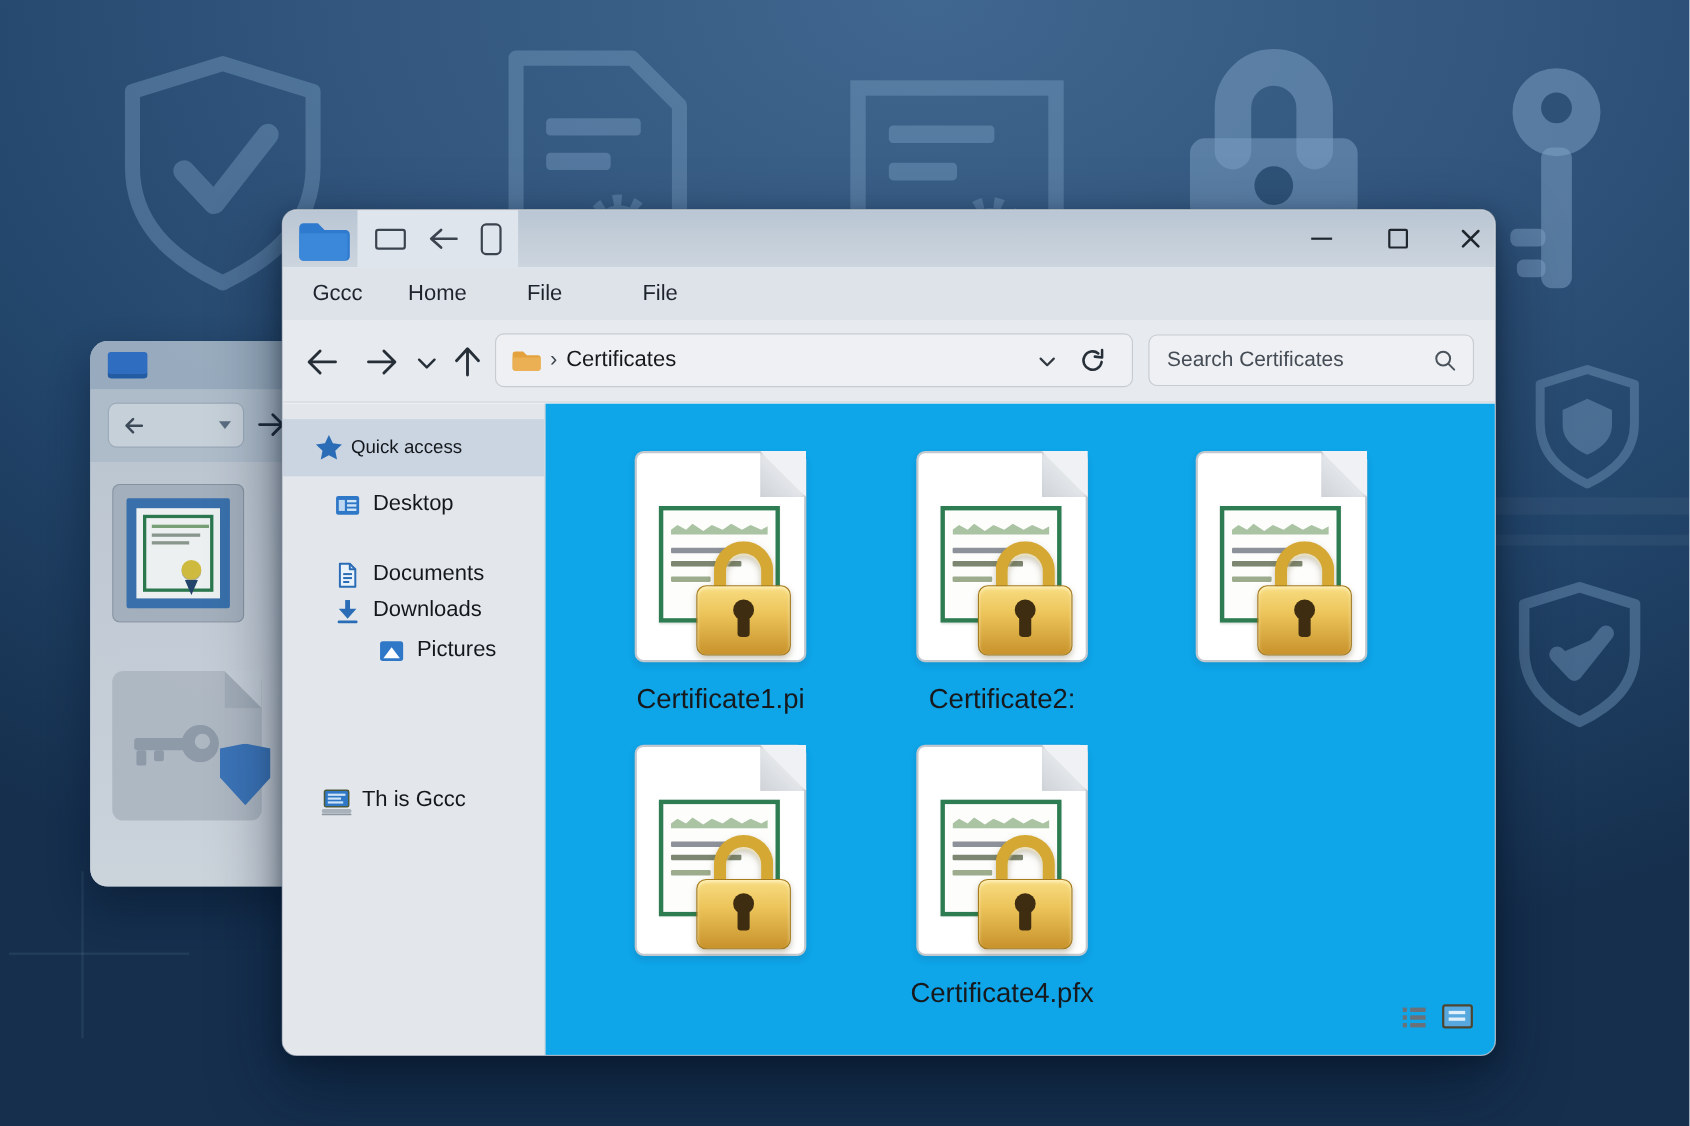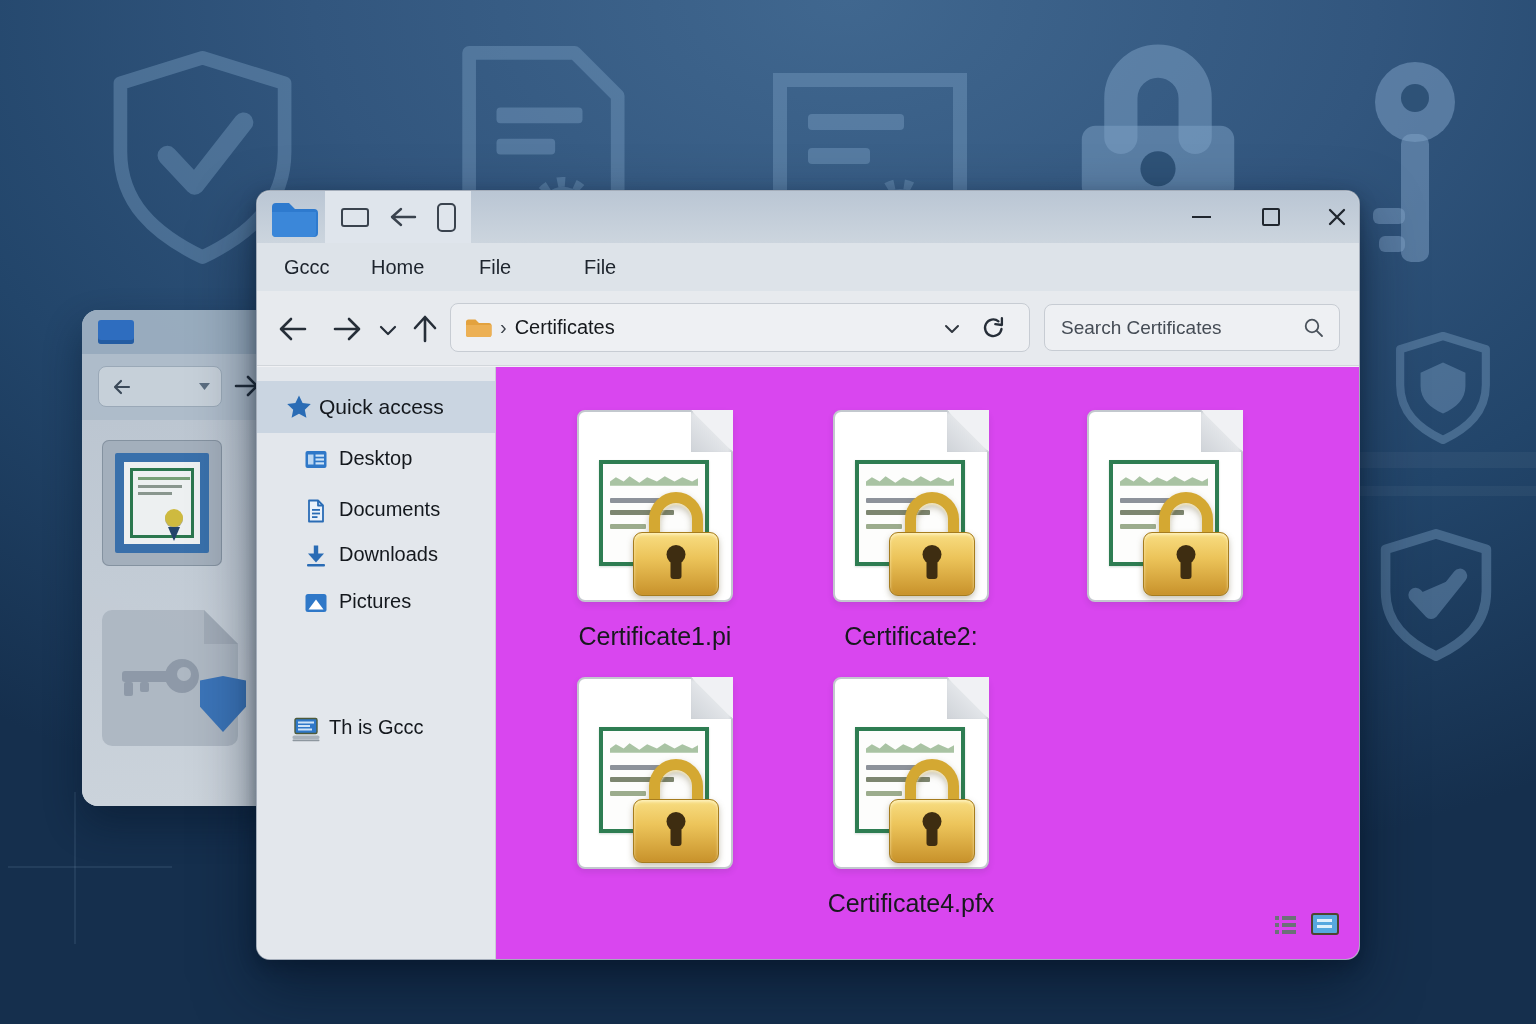--- a/index.html
+++ b/index.html
@@ -81,30 +81,30 @@
 
   .searchbox { position:absolute; left:787px; top:13px; width:296px; height:47px; background:#eef0f3; border:1px solid #c7ccd3; border-radius:8px; }
   .searchbox input { position:absolute; left:16px; top:0; width:230px; height:45px; border:none; outline:none; background:transparent; font-size:19px; color:#3c434b; font-family:inherit; }
   .searchbox input::placeholder { color:#454c55; opacity:1; }
   .search-ic { position:absolute; right:14px; top:12px; width:22px; height:22px; }
 
   .content { position:absolute; left:0; top:176px; right:0; bottom:0; }
   .sidebar { position:absolute; left:0; top:0; width:239px; bottom:0; background:#e3e7ec; border-right:1px solid #c9ced5; }
   .qa-row { position:absolute; left:0; top:14px; width:100%; height:52px; background:#cad5e1; display:flex; align-items:center; }
   .qa-star { position:absolute; left:29px; top:13px; width:26px; height:26px; }
-  .qa-label { position:absolute; left:62px; font-size:21px; color:#14181d; }
+  .qa-label { position:absolute; left:62px; font-size:17px; color:#14181d; }
   .side-item { position:absolute; left:0; width:100%; height:44px; }
   .si-ic { position:absolute; left:47px; top:10px; width:24px; height:24px; }
   .si-label { position:absolute; left:82px; top:9px; font-size:20px; color:#14181d; }
-  .si-0 { top:71px; } .si-1 { top:122px; } .si-2 { top:167px; } .si-3 { top:214px; } .si-4 { top:262px; }
+  .si-0 { top:71px; } .si-1 { top:134px; } .si-2 { top:167px; } .si-3 { top:203px;margin-left:40px; } .si-4 { top:262px; }
   .si-extra { top:340px; }
   .si-extra .si-ic { left:34px; width:30px; height:26px; }
   .si-extra .si-label { left:72px; }
 
-  .panel { position:absolute; left:239px; top:0; right:0; bottom:0; background:#d946ef; }
+  .panel { position:absolute; left:239px; top:0; right:0; bottom:0; background:#0ea5e9; }
 
   
   .tile { position:absolute; width:176px; height:250px; cursor:default; }
   .t-0 { left:71px;  top:43px; }
   .t-1 { left:327px; top:43px; }
   .t-2 { left:581px; top:43px; }
   .t-3 { left:71px;  top:310px; }
   .t-4 { left:327px; top:310px; }
   .page { position:absolute; left:10px; top:0; width:156px; height:192px; background:#ffffff; border:2px solid #c3c8ce; border-radius:8px; box-shadow:0 3px 6px rgba(40,50,65,.12); }
   .fold-cover { position:absolute; top:-2px; right:-2px; width:42px; height:42px; background:#f0f1f4; clip-path:polygon(0 0,100% 0,100% 100%); }

